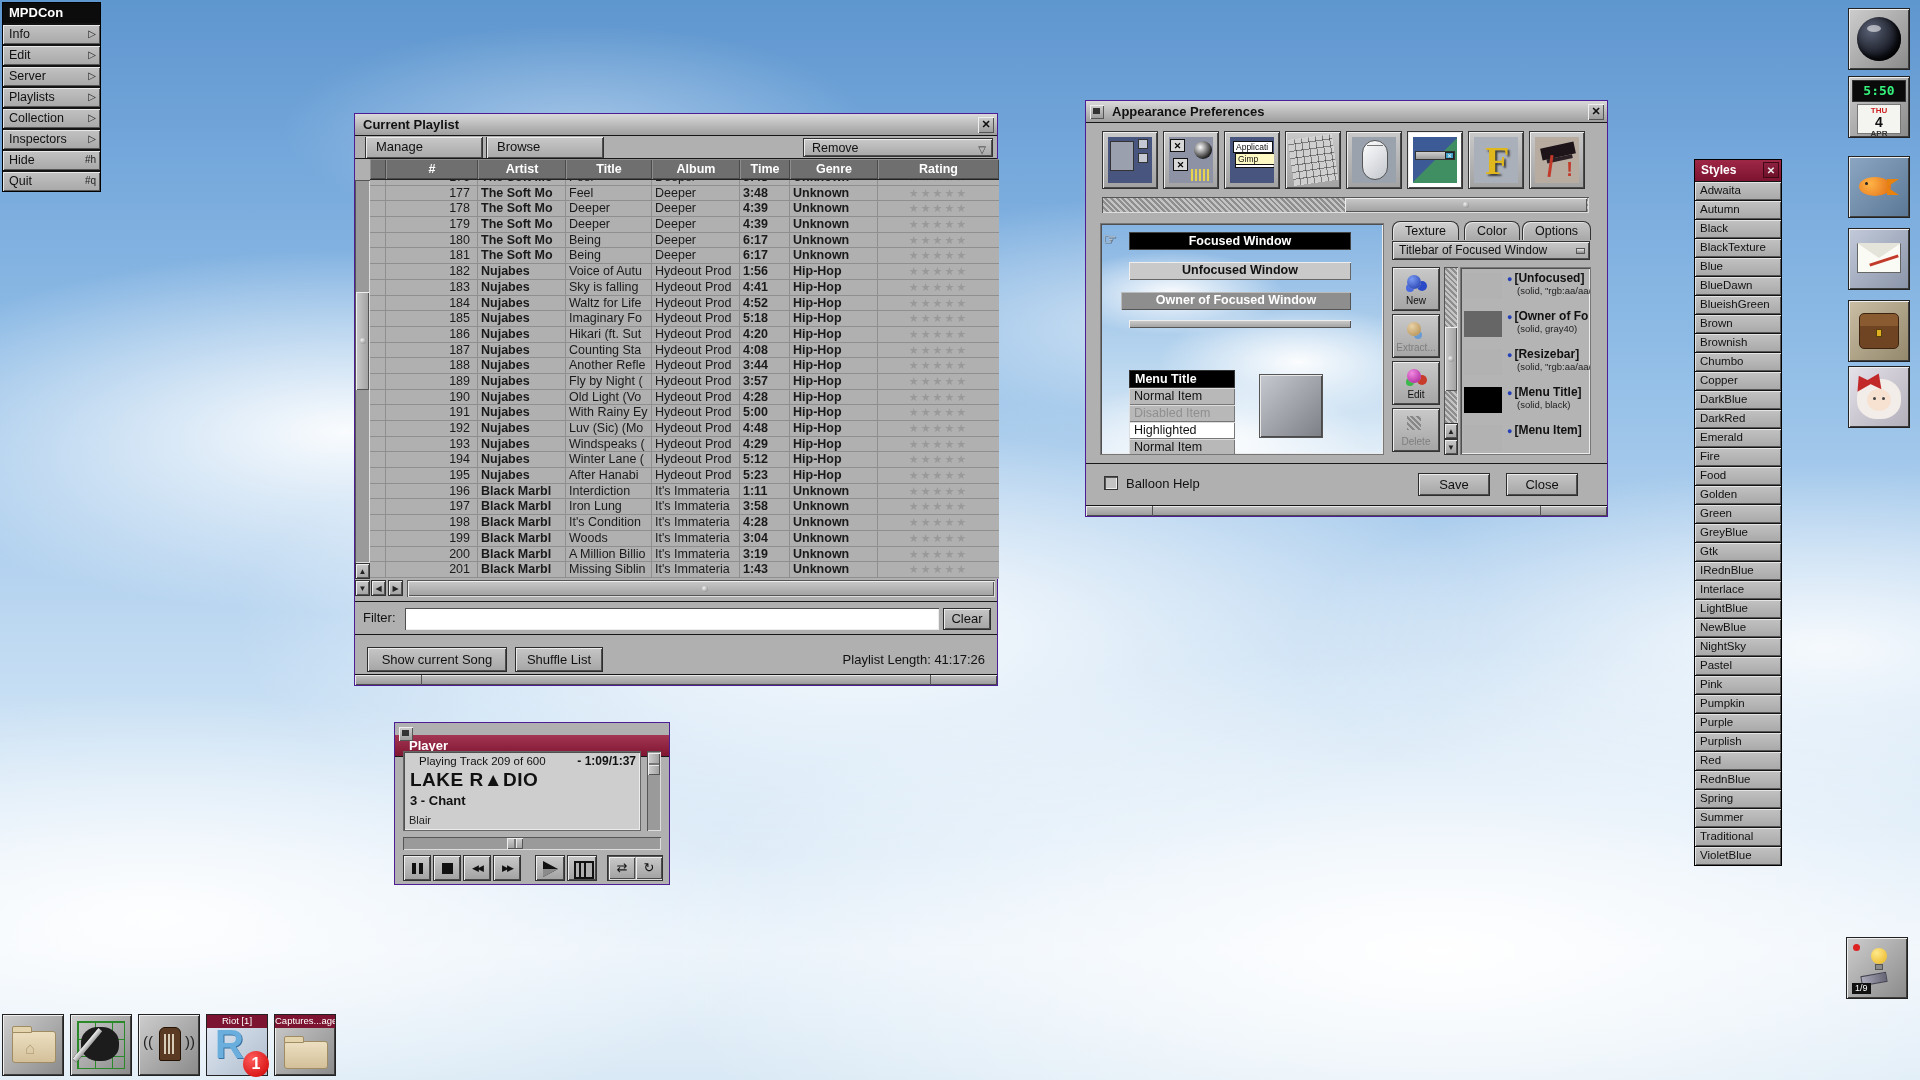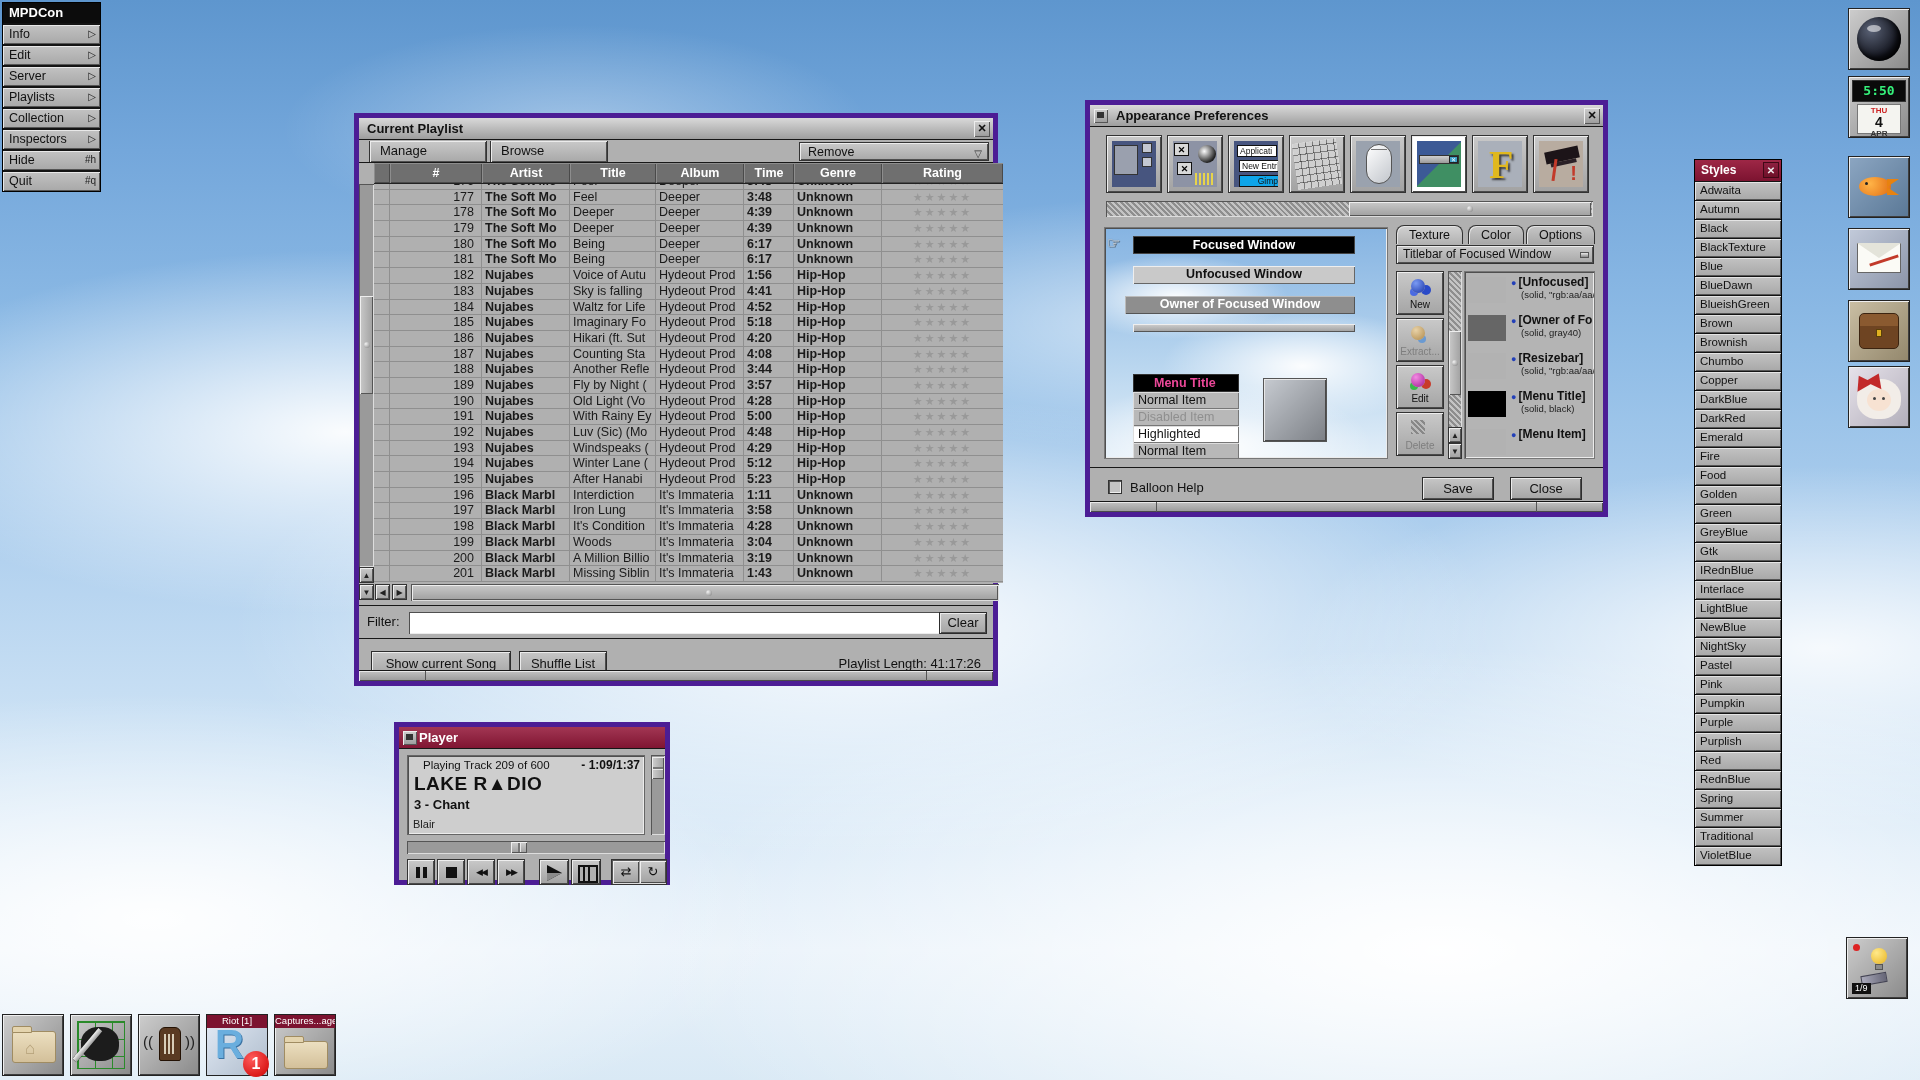--- a/index.html
+++ b/index.html
@@ -9,21 +9,21 @@
     background:
       radial-gradient(ellipse 700px 260px at 18% 40%, rgba(255,255,255,.95), rgba(255,255,255,0) 70%),
       radial-gradient(ellipse 900px 330px at 45% 58%, rgba(255,255,255,.92), rgba(255,255,255,0) 70%),
       radial-gradient(ellipse 1100px 420px at 75% 88%, rgba(255,255,255,.98), rgba(255,255,255,0) 72%),
       radial-gradient(ellipse 760px 260px at 95% 60%, rgba(255,255,255,.85), rgba(255,255,255,0) 70%),
       radial-gradient(ellipse 900px 320px at 8% 85%, rgba(255,255,255,.95), rgba(255,255,255,0) 70%),
       radial-gradient(ellipse 520px 180px at 60% 30%, rgba(255,255,255,.55), rgba(255,255,255,0) 70%),
       radial-gradient(ellipse 420px 150px at 30% 12%, rgba(255,255,255,.35), rgba(255,255,255,0) 70%),
       linear-gradient(180deg,#5e96ce 0%,#74a7db 14%,#8fbce6 32%,#b3d2ef 52%,#d3e6f6 72%,#e9f2fa 88%,#d9e9f5 100%);
   }
-  .win { position:absolute; border:5px solid #4c1d95; background:#b0b0b0; }
+  .win { position:absolute; border:1px solid #4c1d95; background:#b0b0b0; }
   .tbar { position:absolute; left:0; top:0; right:0; height:22px; background:linear-gradient(180deg,#d9d9d9,#9e9e9e); border-bottom:1px solid #161616; color:#111; font-weight:bold; font-size:13px; line-height:21px; padding-left:8px; }
   .tbar.maroon { background:linear-gradient(180deg,#a23653,#801532); color:#fff; }
   .closebox { position:absolute; right:3px; top:3px; width:16px; height:16px; font-size:11px; line-height:15px; text-align:center; color:#111; background:linear-gradient(180deg,#cfcfcf,#9a9a9a); box-shadow: inset 1px 1px 0 #eee, inset -1px -1px 0 #555; font-weight:bold; }
   .minibox { position:absolute; left:4px; top:4px; width:14px; height:14px; background:linear-gradient(180deg,#cfcfcf,#9a9a9a); box-shadow: inset 1px 1px 0 #eee, inset -1px -1px 0 #555; }
   .minibox:after { content:""; position:absolute; left:3px; top:3px; width:7px; height:6px; background:#333; }
   .btn { background:linear-gradient(180deg,#c6c6c6,#a5a5a5); box-shadow: inset 1px 1px 0 #ebebeb, inset -1px -1px 0 #4d4d4d; border:1px solid #2c2c2c; color:#111; font-size:13px; text-align:center; }
 
   
   #mpdcon { position:absolute; left:2px; top:2px; width:99px; background:#141414; border:1px solid #000; }
   #mpdcon .mtitle { height:20px; background:#0c0c0c; color:#fff; font-weight:bold; font-size:13px; line-height:19px; padding-left:6px; }
@@ -77,21 +77,21 @@
       radial-gradient(ellipse 220px 90px at 40% 95%, rgba(255,255,255,.95), rgba(255,255,255,0) 70%),
       linear-gradient(180deg,#86b4e2,#b9d6ef 60%,#e2eef8);
     overflow:hidden; }
   .pv-bar { position:absolute; left:28px; width:222px; height:18px; font-size:12.5px; font-weight:bold; text-align:center; line-height:17px; }
   #pv-focused { top:8px; background:#000; color:#fff; border:1px solid #444; }
   #pv-unfocused { top:38px; background:#c9c9c9; color:#111; box-shadow: inset 1px 1px 0 #eee, inset -1px -1px 0 #666; }
   #pv-owner { top:68px; left:20px; width:230px; background:#8e8e8e; color:#fff; box-shadow: inset 1px 1px 0 #bbb, inset -1px -1px 0 #555; }
   #pv-resize { position:absolute; left:28px; top:96px; width:222px; height:8px; background:linear-gradient(180deg,#cfcfcf,#9e9e9e); box-shadow: inset 1px 1px 0 #eee, inset -1px -1px 0 #555; }
   #pv-hand { position:absolute; left:2px; top:6px; font-size:15px; color:#f4f4f4; text-shadow:0 0 1px #333, 1px 1px 0 #333; }
   #pv-menu { position:absolute; left:28px; top:146px; width:106px; }
-  #pv-menutitle { height:18px; background:#000; color:#ec4899; font-weight:bold; font-size:12.5px; line-height:17px; padding-left:20px; border:1px solid #333; }
+  #pv-menutitle { height:18px; background:#000; color:#ffffff; font-weight:bold; font-size:12.5px; line-height:17px; padding-left:5px; border:1px solid #333; }
   .pv-mi { height:17px; font-size:12.5px; line-height:16px; padding-left:5px; color:#111; background:#b8b8b8; box-shadow: inset 1px 1px 0 #ddd, inset -1px -1px 0 #777; }
   .pv-mi.dis { color:#8f8f8f; }
   .pv-mi.hl { background:#fff; }
   #pv-iconsample { position:absolute; left:158px; top:150px; width:64px; height:64px; background:linear-gradient(135deg,#c6cad0,#7c8086); box-shadow: inset 1px 1px 0 #e8e8e8, inset -1px -1px 0 #4a4a4a; border:1px solid #555; }
   .tab { position:absolute; top:120px; height:19px; padding:0 12px; font-size:12.5px; line-height:18px; color:#111; background:linear-gradient(180deg,#c6c6c6,#a8a8a8); border:1px solid #333; border-bottom:none; border-radius:8px 8px 0 0; box-shadow: inset 1px 1px 0 #e4e4e4; }
   .tab.active { background:linear-gradient(180deg,#d2d2d2,#b2b2b2); font-weight:normal; }
   #ap-selector { position:absolute; left:306px; top:140px; width:198px; height:19px; background:linear-gradient(180deg,#c9c9c9,#a8a8a8); box-shadow: inset 1px 1px 0 #ececec, inset -1px -1px 0 #4f4f4f; border:1px solid #333; font-size:12px; line-height:17px; padding-left:6px; color:#111; }
   #ap-selector .pop2 { position:absolute; right:4px; top:6px; width:9px; height:6px; background:linear-gradient(180deg,#e8e8e8,#888); border:1px solid #555; }
   .sidebtn { position:absolute; left:306px; width:48px; height:44px; background:linear-gradient(180deg,#c9c9c9,#a5a5a5); box-shadow: inset 1px 1px 0 #eee, inset -1px -1px 0 #4a4a4a; border:1px solid #333; text-align:center; font-size:10px; color:#111; }
   .sidebtn.disabled { color:#7e7e7e; }
@@ -518,21 +518,21 @@
       <div style="position:absolute;left:1px;top:2px;width:15px;height:13px;background:#d8d8d8;border:1px solid #111;text-align:center;font-size:9px;font-weight:bold;line-height:12px;">✕</div>
       <div style="position:absolute;left:4px;top:21px;width:15px;height:13px;background:#d8d8d8;border:1px solid #111;text-align:center;font-size:9px;font-weight:bold;line-height:12px;">✕</div>
       <div style="position:absolute;right:1px;top:4px;width:18px;height:18px;border-radius:50%;background:radial-gradient(circle at 35% 35%,#fdfdfd,#222 70%);"></div>
       <div style="position:absolute;right:2px;bottom:2px;width:20px;height:12px;background:repeating-linear-gradient(90deg,#e8d44a 0 2px,transparent 2px 4px);"></div>
     </div>
   </div>
   <div class="apicon" style="left:138px;">
     <div class="apic-inner" style="background:#47557f;">
       <div style="position:absolute;left:3px;top:4px;width:40px;height:12px;background:#fff;border:1px solid #111;font-size:8.5px;line-height:11px;padding-left:2px;color:#111;white-space:nowrap;overflow:hidden;">Applicati</div>
       <div style="position:absolute;left:5px;top:19px;width:40px;height:12px;background:#fff;border:1px solid #111;font-size:8.5px;line-height:11px;padding-left:2px;color:#111;white-space:nowrap;overflow:hidden;">New Entr|</div>
-      <div style="position:absolute;left:5px;top:34px;width:40px;height:12px;background:#0ea5e9;border:1px solid #111;font-size:8.5px;line-height:11px;padding-left:2px;color:#111;white-space:nowrap;overflow:hidden;text-align:right;">Gimp</div>
+      <div style="position:absolute;left:5px;top:16px;width:40px;height:12px;background:#fef9c3;border:1px solid #111;font-size:8.5px;line-height:11px;padding-left:2px;color:#111;white-space:nowrap;overflow:hidden;">Gimp</div>
     </div>
   </div>
   <div class="apicon" style="left:199px;">
     <div class="apic-inner" style="background:repeating-linear-gradient(0deg,#e6e6e6 0 6px,#8a8a8a 6px 7px),repeating-linear-gradient(90deg,#e6e6e6 0 6px,#8a8a8a 6px 7px);background-blend-mode:multiply;transform:rotate(-8deg);"></div>
   </div>
   <div class="apicon" style="left:260px;">
     <div class="apic-inner" style="background:#9aa2ae;">
       <div style="position:absolute;left:10px;top:3px;width:26px;height:40px;border-radius:13px;background:linear-gradient(135deg,#ffffff,#c2c6cc);border:1px solid #555;"></div>
       <div style="position:absolute;left:15px;top:8px;width:16px;height:1px;background:#777;"></div>
     </div>
@@ -647,21 +647,21 @@
   <div id="ap-balloonrow">
     <div id="ap-check"></div>
     <span id="ap-balloonlabel">Balloon Help</span>
     <div id="ap-save" class="btn">Save</div>
     <div id="ap-close" class="btn">Close</div>
   </div>
   <div class="resizebar"></div>
 </div>
 
 <div id="plrwin" class="win">
-  <div class="tbar maroon" style="padding-left:20px;">
+  <div class="tbar maroon" style="padding-left:14px;margin-top:12px;">
     <span>Player</span>
   </div>
   <div class="minibox"></div>
   <div id="plr-display">
     <span id="plr-status">Playing Track 209 of 600</span>
     <span id="plr-time">- 1:09/1:37</span>
     <span id="plr-track">LAKE R▲DIO</span>
     <span id="plr-sub">3 - Chant</span>
     <span id="plr-artist">Blair</span>
   </div>

